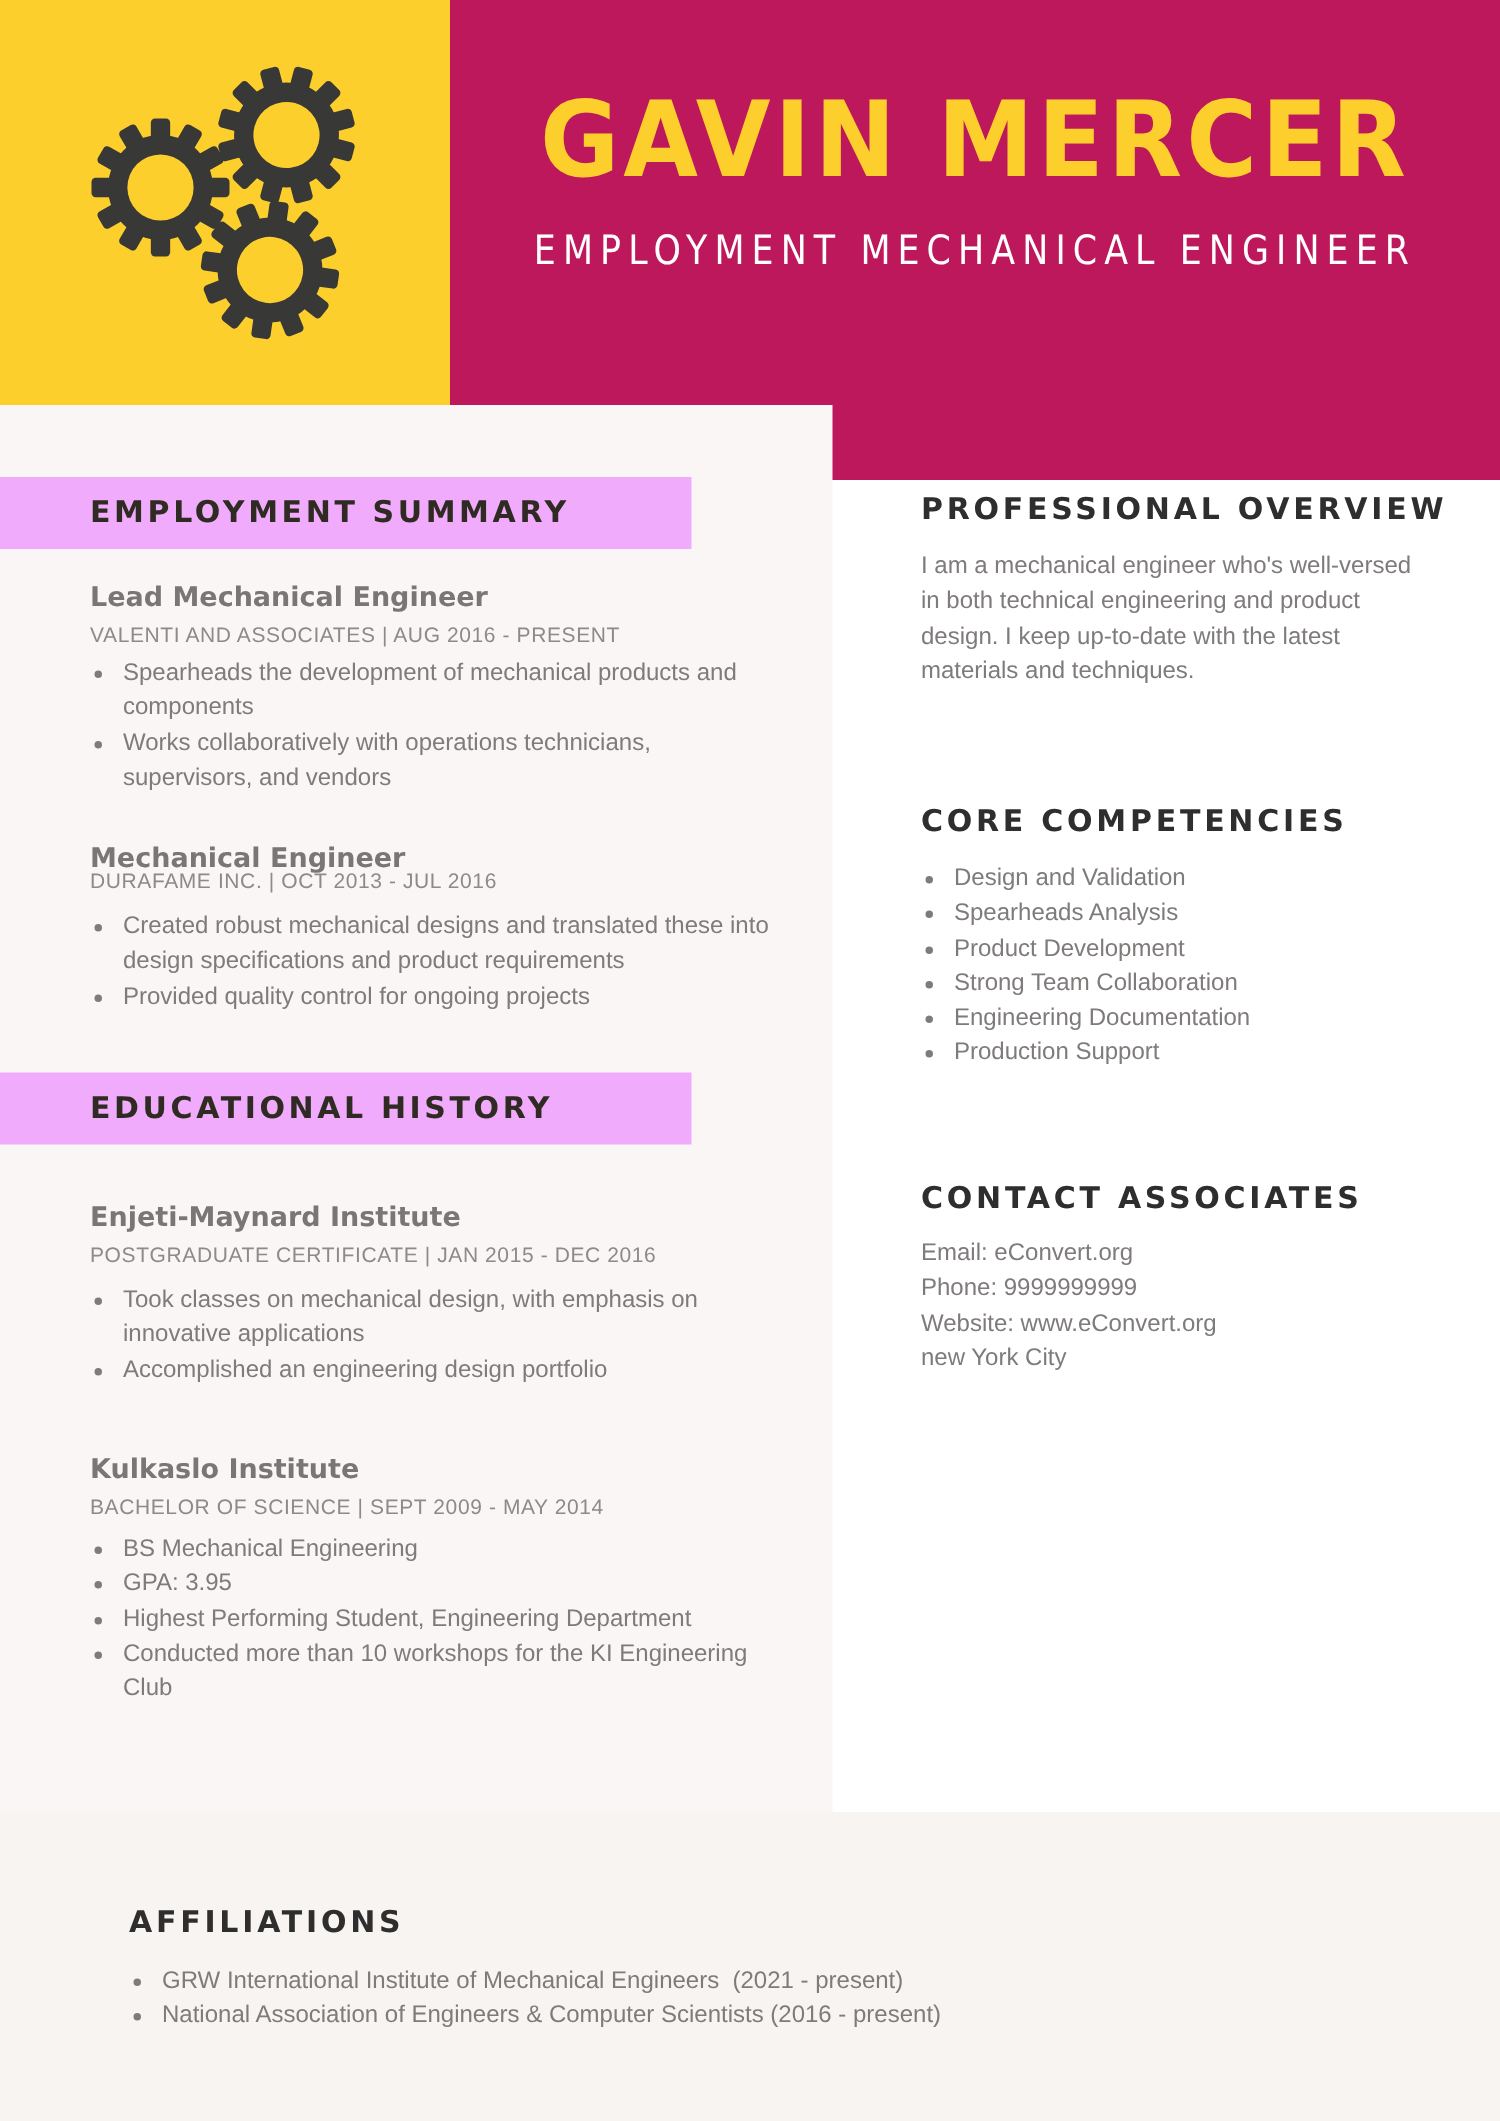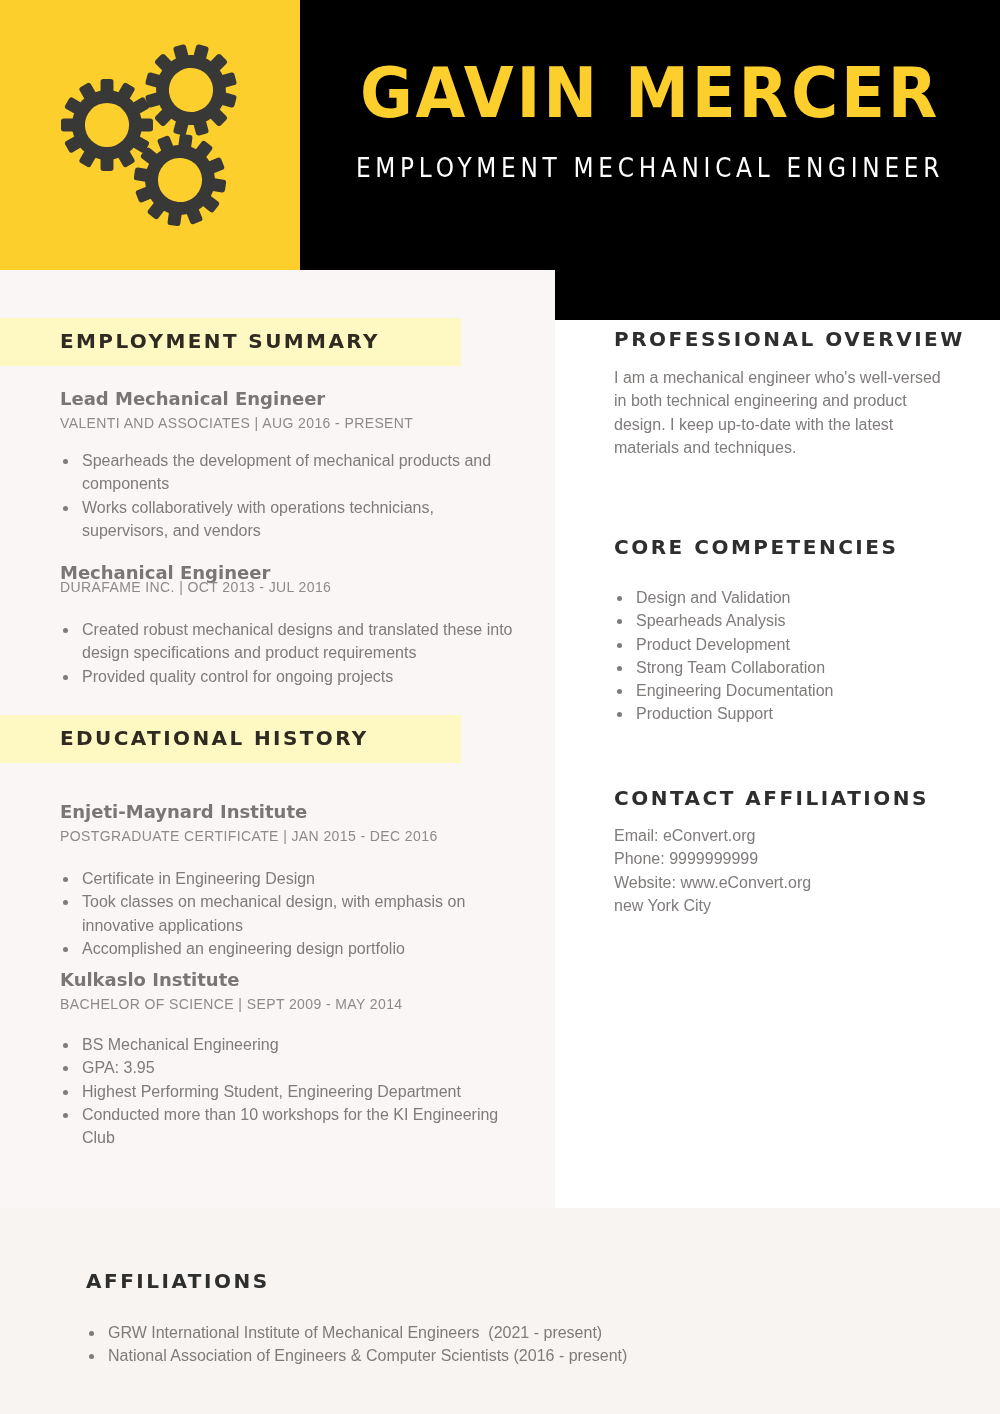--- a/index.html
+++ b/index.html
@@ -1,36 +1,36 @@
 <!DOCTYPE html>
 <html><head>
   <meta charset="utf-8">
   <style>
     * { box-sizing: border-box; margin: 0; padding: 0; }
     html, body { width: 1000px; height: 1414px; background: #ffffff; overflow: hidden; }
     body { position: relative; font-family: "Liberation Sans", sans-serif; color: #7b7878; }
 
     .header-logo { position: absolute; left: 0; top: 0; width: 300px; height: 270px; background: #fdcf2c; }
     .header-logo svg { position: absolute; left: 55px; top: 40px; }
-    .header-title { position: absolute; left: 300px; top: 0; width: 700px; height: 320px; background: #000000; }
+    .header-title { position: absolute; left: 300px; top: 0; width: 700px; height: 320px; background: #be185d; }
     .name { position: absolute; left: 0; width: 700px; top: 52px; text-align: center; color: #fdcf2c; font-family: "DejaVu Sans", sans-serif; font-weight: bold; font-size: 70px; letter-spacing: 3px; transform: scaleX(0.92); }
     .role { position: absolute; left: 0; width: 700px; top: 152px; text-align: center; color: #ffffff; font-family: "DejaVu Sans", sans-serif; font-weight: normal; font-size: 27px; letter-spacing: 5.5px; transform: scaleX(0.86); }
 
     .left-panel { position: absolute; left: 0; top: 270px; width: 555px; height: 938px; background: #f9f6f5; }
     .bottom-panel { position: absolute; left: 0; top: 1208px; width: 1000px; height: 206px; background: #f7f4f2; }
 
-    .banner { position: absolute; left: 0; width: 461px; height: 48px; background: #fef9c3; }
+    .banner { position: absolute; left: 0; width: 461px; height: 48px; background: #f0abfc; }
     .banner-text { position: absolute; left: 60px; top: 11px; color: #2f2a22; font-family: "DejaVu Sans", sans-serif; font-weight: bold; font-size: 20px; letter-spacing: 2.4px; }
 
     .heading { position: absolute; color: #2e2e2e; font-family: "DejaVu Sans", sans-serif; font-weight: bold; font-size: 20px; letter-spacing: 2.5px; }
 
     .job-title { position: absolute; left: 60px; color: #7a7676; font-family: "DejaVu Sans", sans-serif; font-weight: bold; font-size: 18px; }
     .meta { position: absolute; left: 60px; color: #8d8a89; font-size: 14px; letter-spacing: 0.4px; }
 
-    ul.bullets { position: absolute; list-style: none; margin-top: 12px; }
+    ul.bullets { position: absolute; list-style: none; }
     ul.bullets li { position: relative; padding-left: 22px; font-size: 16px; line-height: 23.3px; color: #7e7b7a; }
     ul.bullets li::before { content: ""; position: absolute; left: 3px; top: 10px; width: 5px; height: 5px; border-radius: 50%; background: #7e7b7a; }
 
     .para { position: absolute; left: 614px; width: 330px; font-size: 16px; line-height: 23.3px; color: #7e7b7a; }
     .contact-line { font-size: 16px; line-height: 23.3px; color: #7e7b7a; }
   </style>
 </head>
 <body>
 
 <div class="header-logo">
@@ -86,21 +86,20 @@
   <li>Provided quality control for ongoing projects</li>
 </ul>
 
 <div class="banner" style="top:715px;">
   <div class="banner-text">EDUCATIONAL HISTORY</div>
 </div>
 
 <div class="job-title" style="top:801px;">Enjeti-Maynard Institute</div>
 <div class="meta" style="top:828px;">POSTGRADUATE CERTIFICATE | JAN 2015 - DEC 2016</div>
 <ul class="bullets" style="left:60px; top:855px; width:450px;">
-  <li>Certificate in Engineering Design</li>
   <li>Took classes on mechanical design, with emphasis on innovative applications</li>
   <li>Accomplished an engineering design portfolio</li>
 </ul>
 
 <div class="job-title" style="top:969px;">Kulkaslo Institute</div>
 <div class="meta" style="top:996px;">BACHELOR OF SCIENCE | SEPT 2009 - MAY 2014</div>
 <ul class="bullets" style="left:60px; top:1021px; width:440px;">
   <li>BS Mechanical Engineering</li>
   <li>GPA: 3.95</li>
   <li>Highest Performing Student, Engineering Department</li>
@@ -113,21 +112,21 @@
 <div class="heading" style="left:614px; top:535px;">CORE COMPETENCIES</div>
 <ul class="bullets" style="left:614px; top:574px; width:330px;">
   <li>Design and Validation</li>
   <li>Spearheads Analysis</li>
   <li>Product Development</li>
   <li>Strong Team Collaboration</li>
   <li>Engineering Documentation</li>
   <li>Production Support</li>
 </ul>
 
-<div class="heading" style="left:614px; top:786px;">CONTACT AFFILIATIONS</div>
+<div class="heading" style="left:614px; top:786px;">CONTACT ASSOCIATES</div>
 <div class="para" style="top:824px;">
   <div class="contact-line">Email: eConvert.org</div>
   <div class="contact-line">Phone: 9999999999</div>
   <div class="contact-line">Website: www.eConvert.org</div>
   <div class="contact-line">new York City</div>
 </div>
 
 <div class="heading" style="left:86px; top:1269px;">AFFILIATIONS</div>
 <ul class="bullets" style="left:86px; top:1309px; width:700px;">
   <li style="white-space:pre;">GRW International Institute of Mechanical Engineers  (2021 - present)</li>

